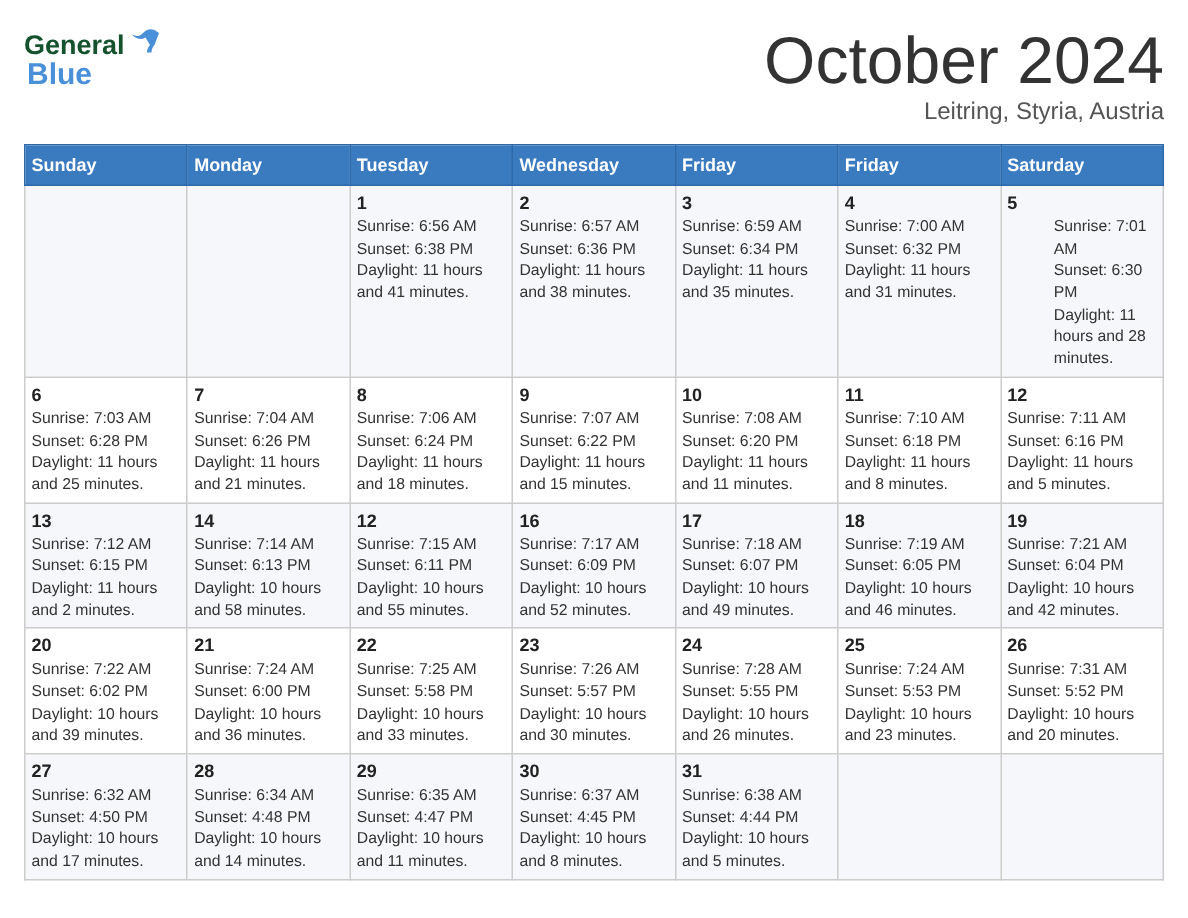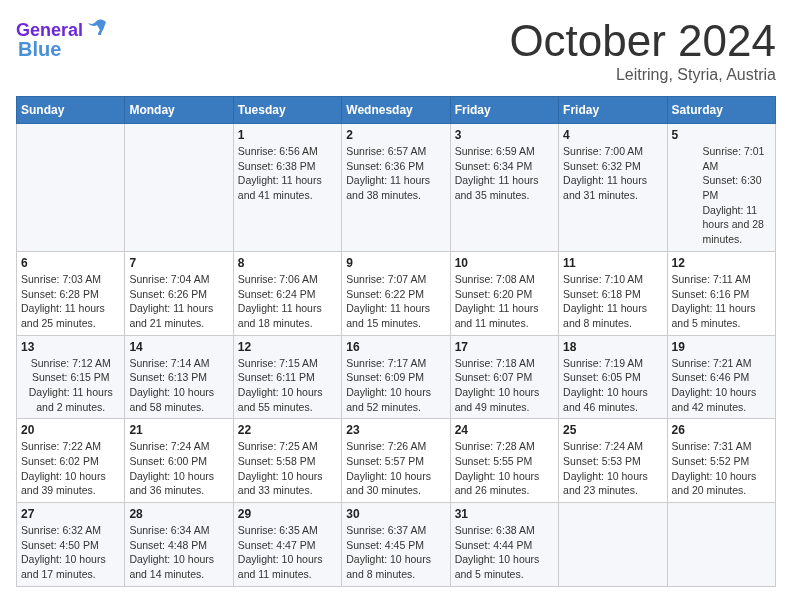--- a/index.html
+++ b/index.html
@@ -17,21 +17,21 @@
       margin-bottom: 12px;
     }
     .logo {
       display: flex;
       align-items: center;
       gap: 4px;
     }
     .logo-text-general {
       font-size: 18px;
       font-weight: bold;
-      color: #6d28d9;
+      color: #14532d;
     }
     .logo-text-blue {
       font-size: 20px;
       font-weight: bold;
       color: #4a90d9;
     }
     .title-block {
       text-align: right;
     }
     .month-title {
@@ -196,21 +196,21 @@
         <td>
           <span class="day-number">12</span>
           <div class="day-info" style="white-space: pre-line;">Sunrise: 7:11 AM
 Sunset: 6:16 PM
 Daylight: 11 hours and 5 minutes.</div>
         </td>
       </tr>
       <tr>
         <td>
           <span class="day-number">13</span>
-          <div class="day-info" style="white-space: pre-line; text-align: center;">Sunrise: 7:12 AM
+          <div class="day-info" style="white-space: pre-line;">Sunrise: 7:12 AM
 Sunset: 6:15 PM
 Daylight: 11 hours and 2 minutes.</div>
         </td>
         <td>
           <span class="day-number">14</span>
           <div class="day-info" style="white-space: pre-line;">Sunrise: 7:14 AM
 Sunset: 6:13 PM
 Daylight: 10 hours and 58 minutes.</div>
         </td>
         <td>
@@ -233,21 +233,21 @@
         </td>
         <td>
           <span class="day-number">18</span>
           <div class="day-info" style="white-space: pre-line;">Sunrise: 7:19 AM
 Sunset: 6:05 PM
 Daylight: 10 hours and 46 minutes.</div>
         </td>
         <td>
           <span class="day-number">19</span>
           <div class="day-info" style="white-space: pre-line;">Sunrise: 7:21 AM
-Sunset: 6:46 PM
+Sunset: 6:04 PM
 Daylight: 10 hours and 42 minutes.</div>
         </td>
       </tr>
       <tr>
         <td>
           <span class="day-number">20</span>
           <div class="day-info" style="white-space: pre-line;">Sunrise: 7:22 AM
 Sunset: 6:02 PM
 Daylight: 10 hours and 39 minutes.</div>
         </td>

